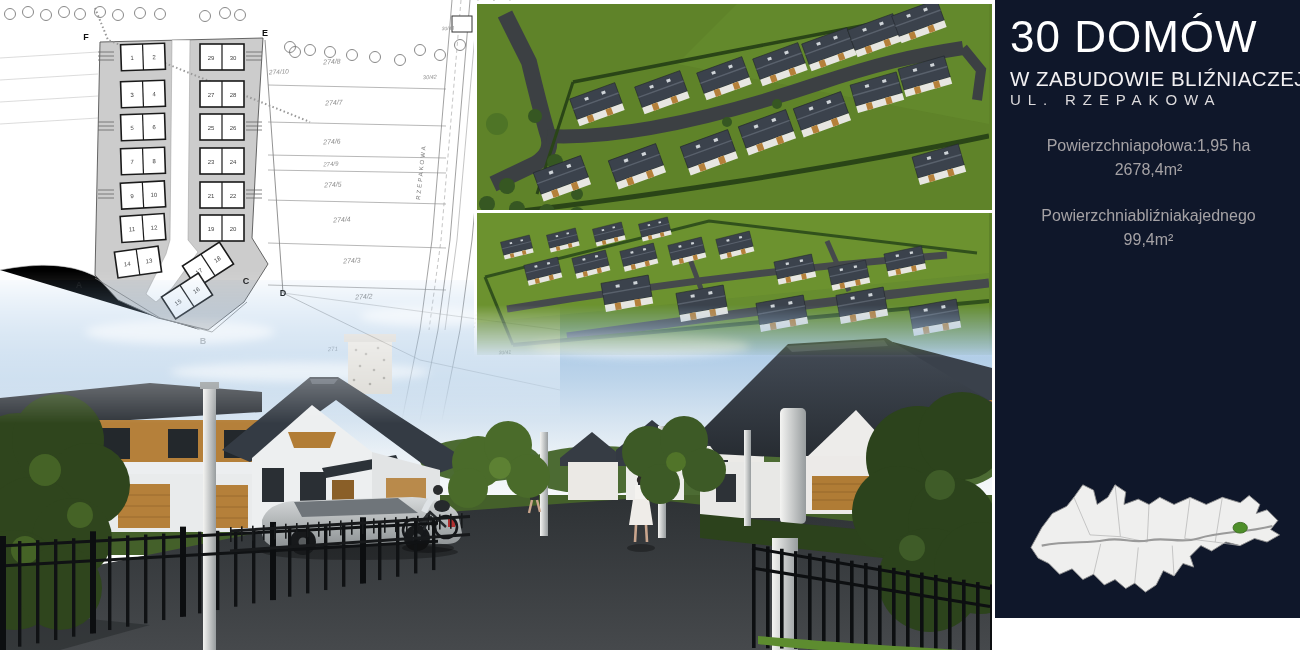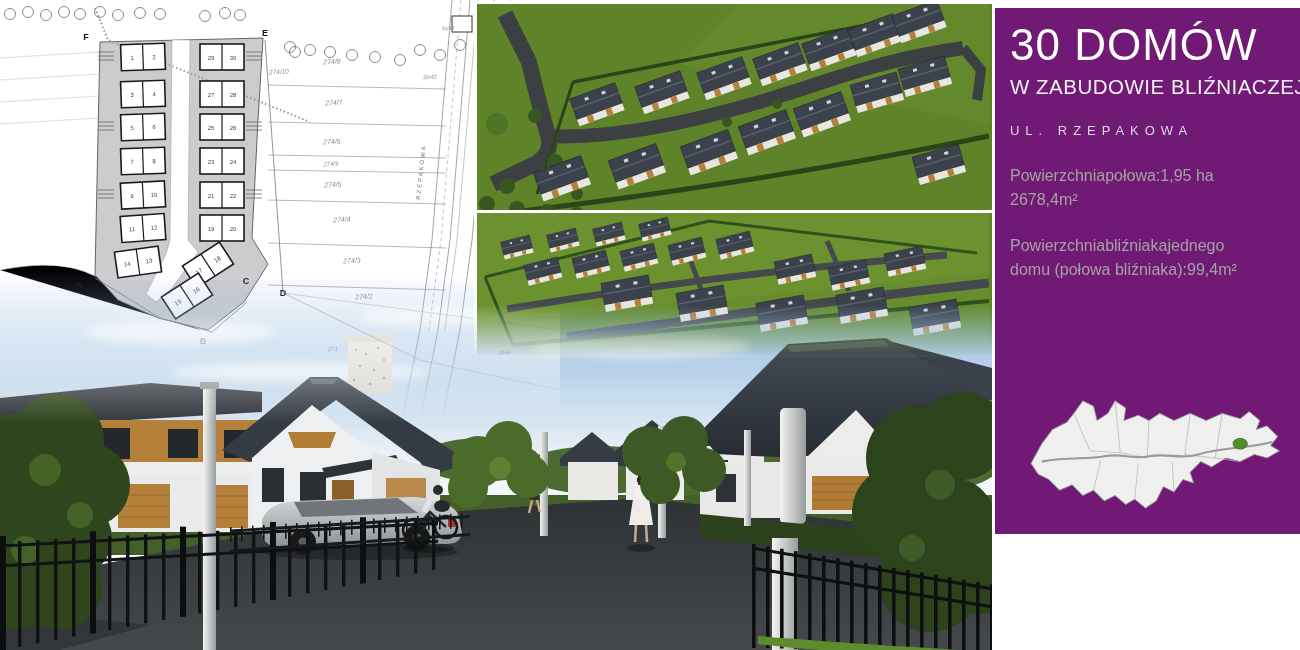--- a/index.html
+++ b/index.html
@@ -18,27 +18,27 @@
   
   .aerial{position:absolute;left:474px;width:518px;background:#5f8329;z-index:3;
           border:3px solid #fff;border-right:none;}
   #aerial1{top:1px;height:212px;}
   #aerial2{top:213px;height:145px;border-top:none;
     -webkit-mask-image:linear-gradient(180deg,#000 0,#000 92px,rgba(0,0,0,0) 145px);
     mask-image:linear-gradient(180deg,#000 0,#000 92px,rgba(0,0,0,0) 145px);}
   .aerial svg{display:block;}
 
   
-  #panel{position:absolute;left:992px;top:8px;width:308px;height:526px;z-index:4;
-         background:#701a75;border-left:3px solid #fff;padding:0 13px 0 15px;color:#a5a2a5;}
+  #panel{position:absolute;left:992px;top:0;width:308px;height:618px;z-index:4;
+         background:#0f172a;border-left:3px solid #fff;padding:0 13px 0 15px;color:#a5a2a5;}
   .p-title{margin-top:14px;font-size:44px;line-height:1.05;color:#fff;letter-spacing:1px;font-weight:400;}
   .p-sub{margin-top:7px;font-size:20.5px;color:#f2f0f2;letter-spacing:.5px;white-space:nowrap;}
-  .p-street{margin-top:24px;font-size:13px;color:#dcdadc;letter-spacing:.46em;white-space:nowrap;}
+  .p-street{font-size:15px;color:#dcdadc;letter-spacing:.46em;white-space:nowrap;}
   .spec-block{margin-top:26px;font-size:16px;line-height:1.5;}
-  .spec-row{display:flex;justify-content:flex-start;}
+  .spec-row{display:flex;justify-content:center;}
   .spec-block2{margin-top:22px;font-size:16px;line-height:1.5;}
   #map-wrap{position:absolute;left:14px;bottom:8px;width:280px;height:152px;}
 
   
   #logo{position:absolute;left:8px;top:552px;width:170px;height:96px;z-index:5;}
 </style>
 </head>
 <body>
 
 <div id="board">
@@ -910,21 +910,20 @@
       </div>
     </div>
 
     <div class="spec-block2">
       <div class="spec-row">
         <span>Powierzchnia</span>
         <span>bliźniaka</span>
         <span>jednego</span>
       </div>
       <div class="spec-row">
-        <span>domu (połowa bliźniaka):</span>
         <span>99,4m²</span>
       </div>
     </div>
 
     <div id="map-wrap">
       <svg width="280" height="152" viewBox="0 0 300 170">
         <g filter="none">
           <path d="M18,100 L30,78 L42,62 L58,54 L66,44 L76,30 L88,36 L92,52 L104,44 L112,30 L124,38 L122,52 L138,46 L150,52 L162,44 L178,52 L196,44 L214,52 L232,44 L252,50 L262,42 L274,52 L270,62 L282,58 L294,70 L286,80 L296,86 L282,94 L268,90 L252,98 L236,94 L220,104 L208,98 L196,110 L200,122 L188,118 L178,132 L166,126 L158,142 L146,150 L134,140 L124,146 L112,136 L100,142 L88,130 L76,136 L64,124 L50,130 L38,118 L26,112 Z" fill="#efefee" stroke="#8f8f8f" stroke-width="1"></path>
           <g stroke="#b3b3b3" stroke-width="0.8" fill="none">
             <path d="M66,44 L84,86"></path>

